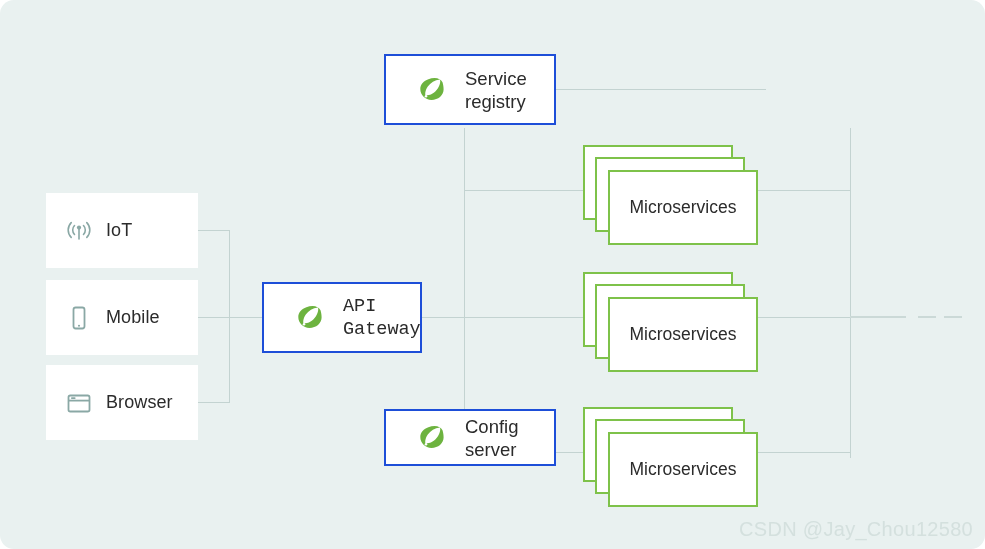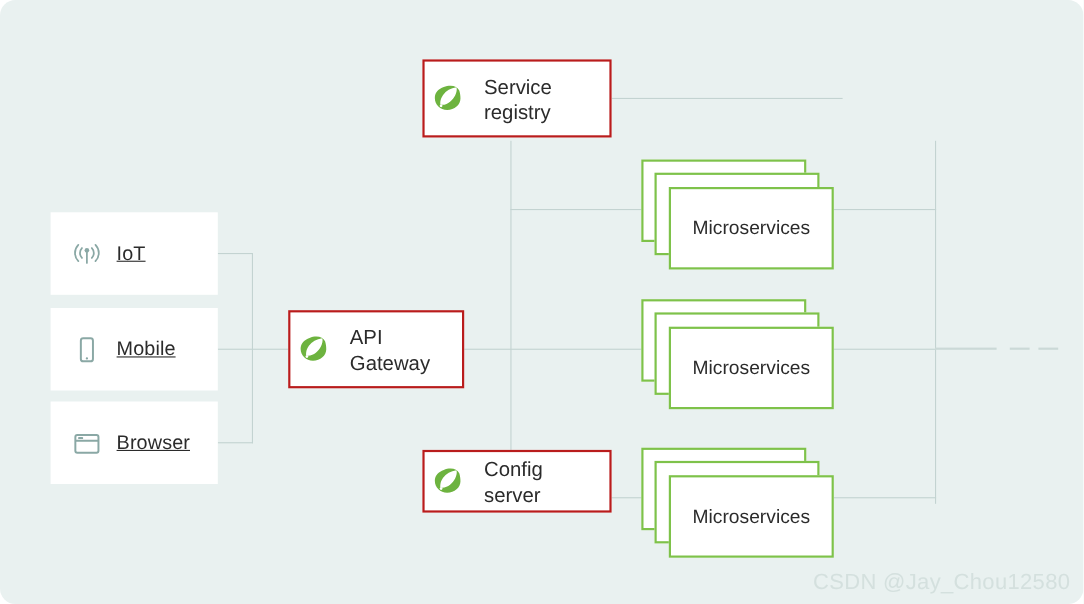--- a/index.html
+++ b/index.html
@@ -59,32 +59,31 @@
     flex: 0 0 30px;
     display: flex;
     align-items: center;
     justify-content: center;
     margin-right: 12px;
   }
   .client .lbl {
     font-size: 18px;
     color: #2b2b2b;
     letter-spacing: .1px;
-    text-decoration: underline;
   }
 
   
   .springbox {
     position: absolute;
     background: #ffffff;
-    border: 2px solid #b91c1c;
+    border: 2px solid #1d4ed8;
     box-sizing: border-box;
     display: flex;
     align-items: center;
-    padding-left: 0;
+    padding-left: 25px;
   }
   .springbox .logo {
     width: 42px;
     height: 42px;
     flex: 0 0 42px;
     margin-right: 12px;
   }
   .springbox .txt {
     font-size: 18.5px;
     line-height: 23px;
@@ -191,21 +190,21 @@
     <span class="ico">
       <svg width="30" height="30" viewBox="0 0 30 30" aria-hidden="true">
         <rect x="4.5" y="7.5" width="21" height="16" rx="1.8" fill="none" stroke="#8aa8a5" stroke-width="1.8"></rect>
         <path d="M4.5 12.6h21" stroke="#8aa8a5" stroke-width="1.8"></path>
         <rect x="7" y="9.2" width="4.6" height="1.9" rx=".8" fill="#8aa8a5"></rect>
       </svg>
     </span>
     <span class="lbl">Browser</span>
   </div>
 
-  <div class="springbox" style="left:262px; top:282px; width:160px; height:71px;">
+  <div class="springbox" style="left:262px; top:282px; width:160px; height:71px;font-family:Liberation Mono, monospace;">
     <span class="logo">
       <svg width="42" height="42" viewBox="0 0 42 42" aria-hidden="true">
         <path d="M31.5 13.3c-1.3-2.6-4.2-4.3-7.9-4.3-2.2 0-4.2.5-6.2 1.2-4.6 1.6-8.1 4.9-8.1 9.9 0 6 5 10.9 11.2 10.9 6.7 0 12.1-4.6 12.1-10.4 0-2.8-.4-5.1-1.1-7.3z" fill="#6db33f"></path>
         <path d="M30.6 11.6c-1.1 5.3-4.3 9.4-9 11.6-2 .9-3.7 1.2-5.3 1.2.6 1 2.2 2.2 4.7 2.2 5.6 0 10.2-4.6 10.2-10.3 0-1.7-.2-3.3-.6-4.7z" fill="#ffffff" opacity="0"></path>
         <path d="M31.2 11.2c-.2 4.9-2.5 9.1-6.3 11.6-2.4 1.6-5 2.3-7.6 2.3-.5 0-1-.1-1.5-.2 5.3-.6 9.8-3.4 12.7-7.7 1.3-1.9 2.2-3.9 2.7-6z" fill="#ffffff" opacity="0"></path>
         <path d="M28.9 10.4c-5.1.7-9.4 3.2-12.1 7-1.4 2-2.2 4.1-2.5 6.2-.1.9-.1 1.7 0 2.5 1.8.4 3.7.2 5.6-.6 4.7-2 8.1-6.4 9.2-11.7.3-1.2.2-2.4-.2-3.4z" fill="#ffffff"></path>
         <circle cx="15" cy="27.2" r="1.25" fill="#ffffff"></circle>
       </svg>
     </span>
     <span class="txt">API

